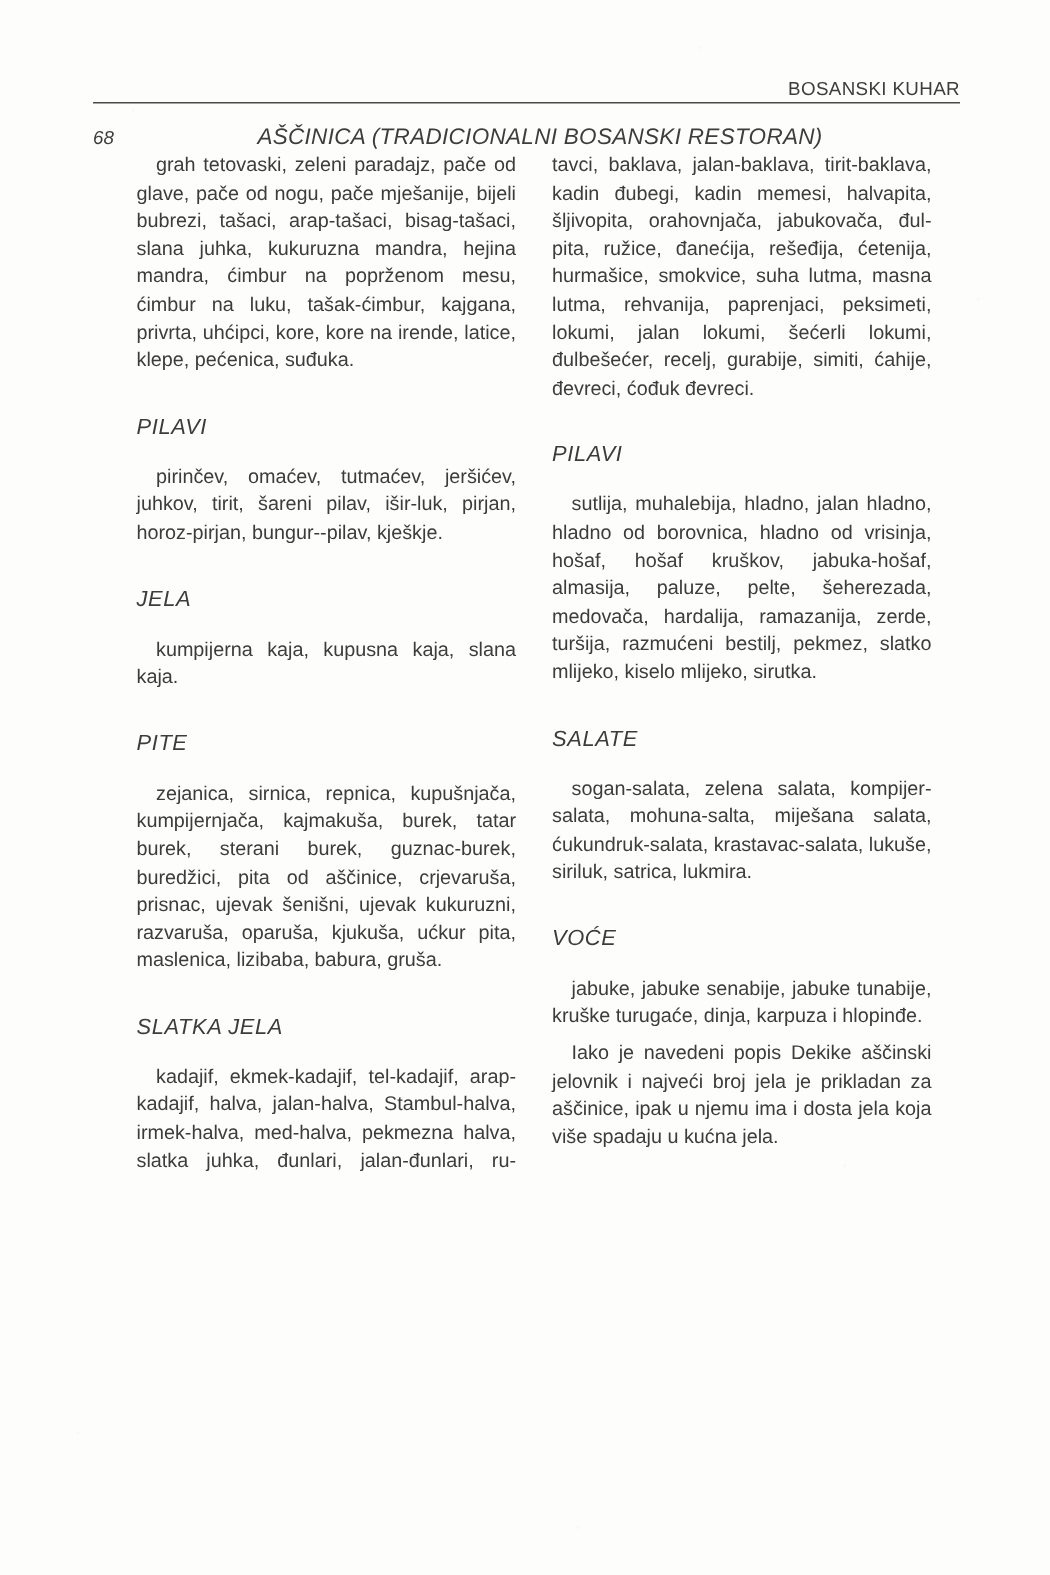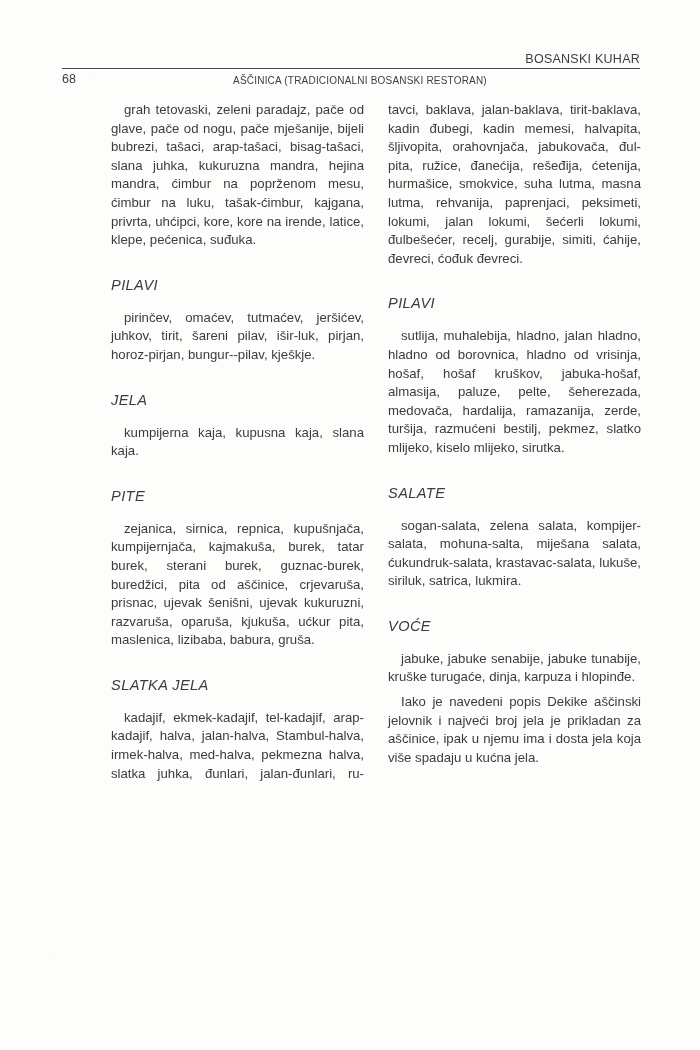--- a/index.html
+++ b/index.html
@@ -48,42 +48,43 @@
     letter-spacing: .25px;
     color: #3d3d3d;
     line-height: 15px;
   }
   #header-rule {
     border-top: 1px solid #4a4a4a;
     margin-top: 1px;
   }
   #header-row {
     display: flex;
-    align-items: flex-end;
-    margin-top: 3px;
+    align-items: center;
+    margin-top: 14px;
+    font-style: italic;
   }
   #page-number {
     font-size: 12.5px;
     color: #3d3d3d;
     width: 40px;
     flex: none;
   }
   #chapter-title {
     flex: 1 1 auto;
     text-align: center;
-    font-size: 10px;
+    font-size: 15px;
     letter-spacing: .2px;
     color: #3d3d3d;
     padding-right: 22px;
   }
 
   
   #columns {
     position: absolute;
-    left: 111px;
+    left: 91px;
     top: 101px;
     width: 530px;
     display: flex;
     gap: 24px;
   }
   .col {
     width: 253px;
     flex: none;
   }
   .para {

